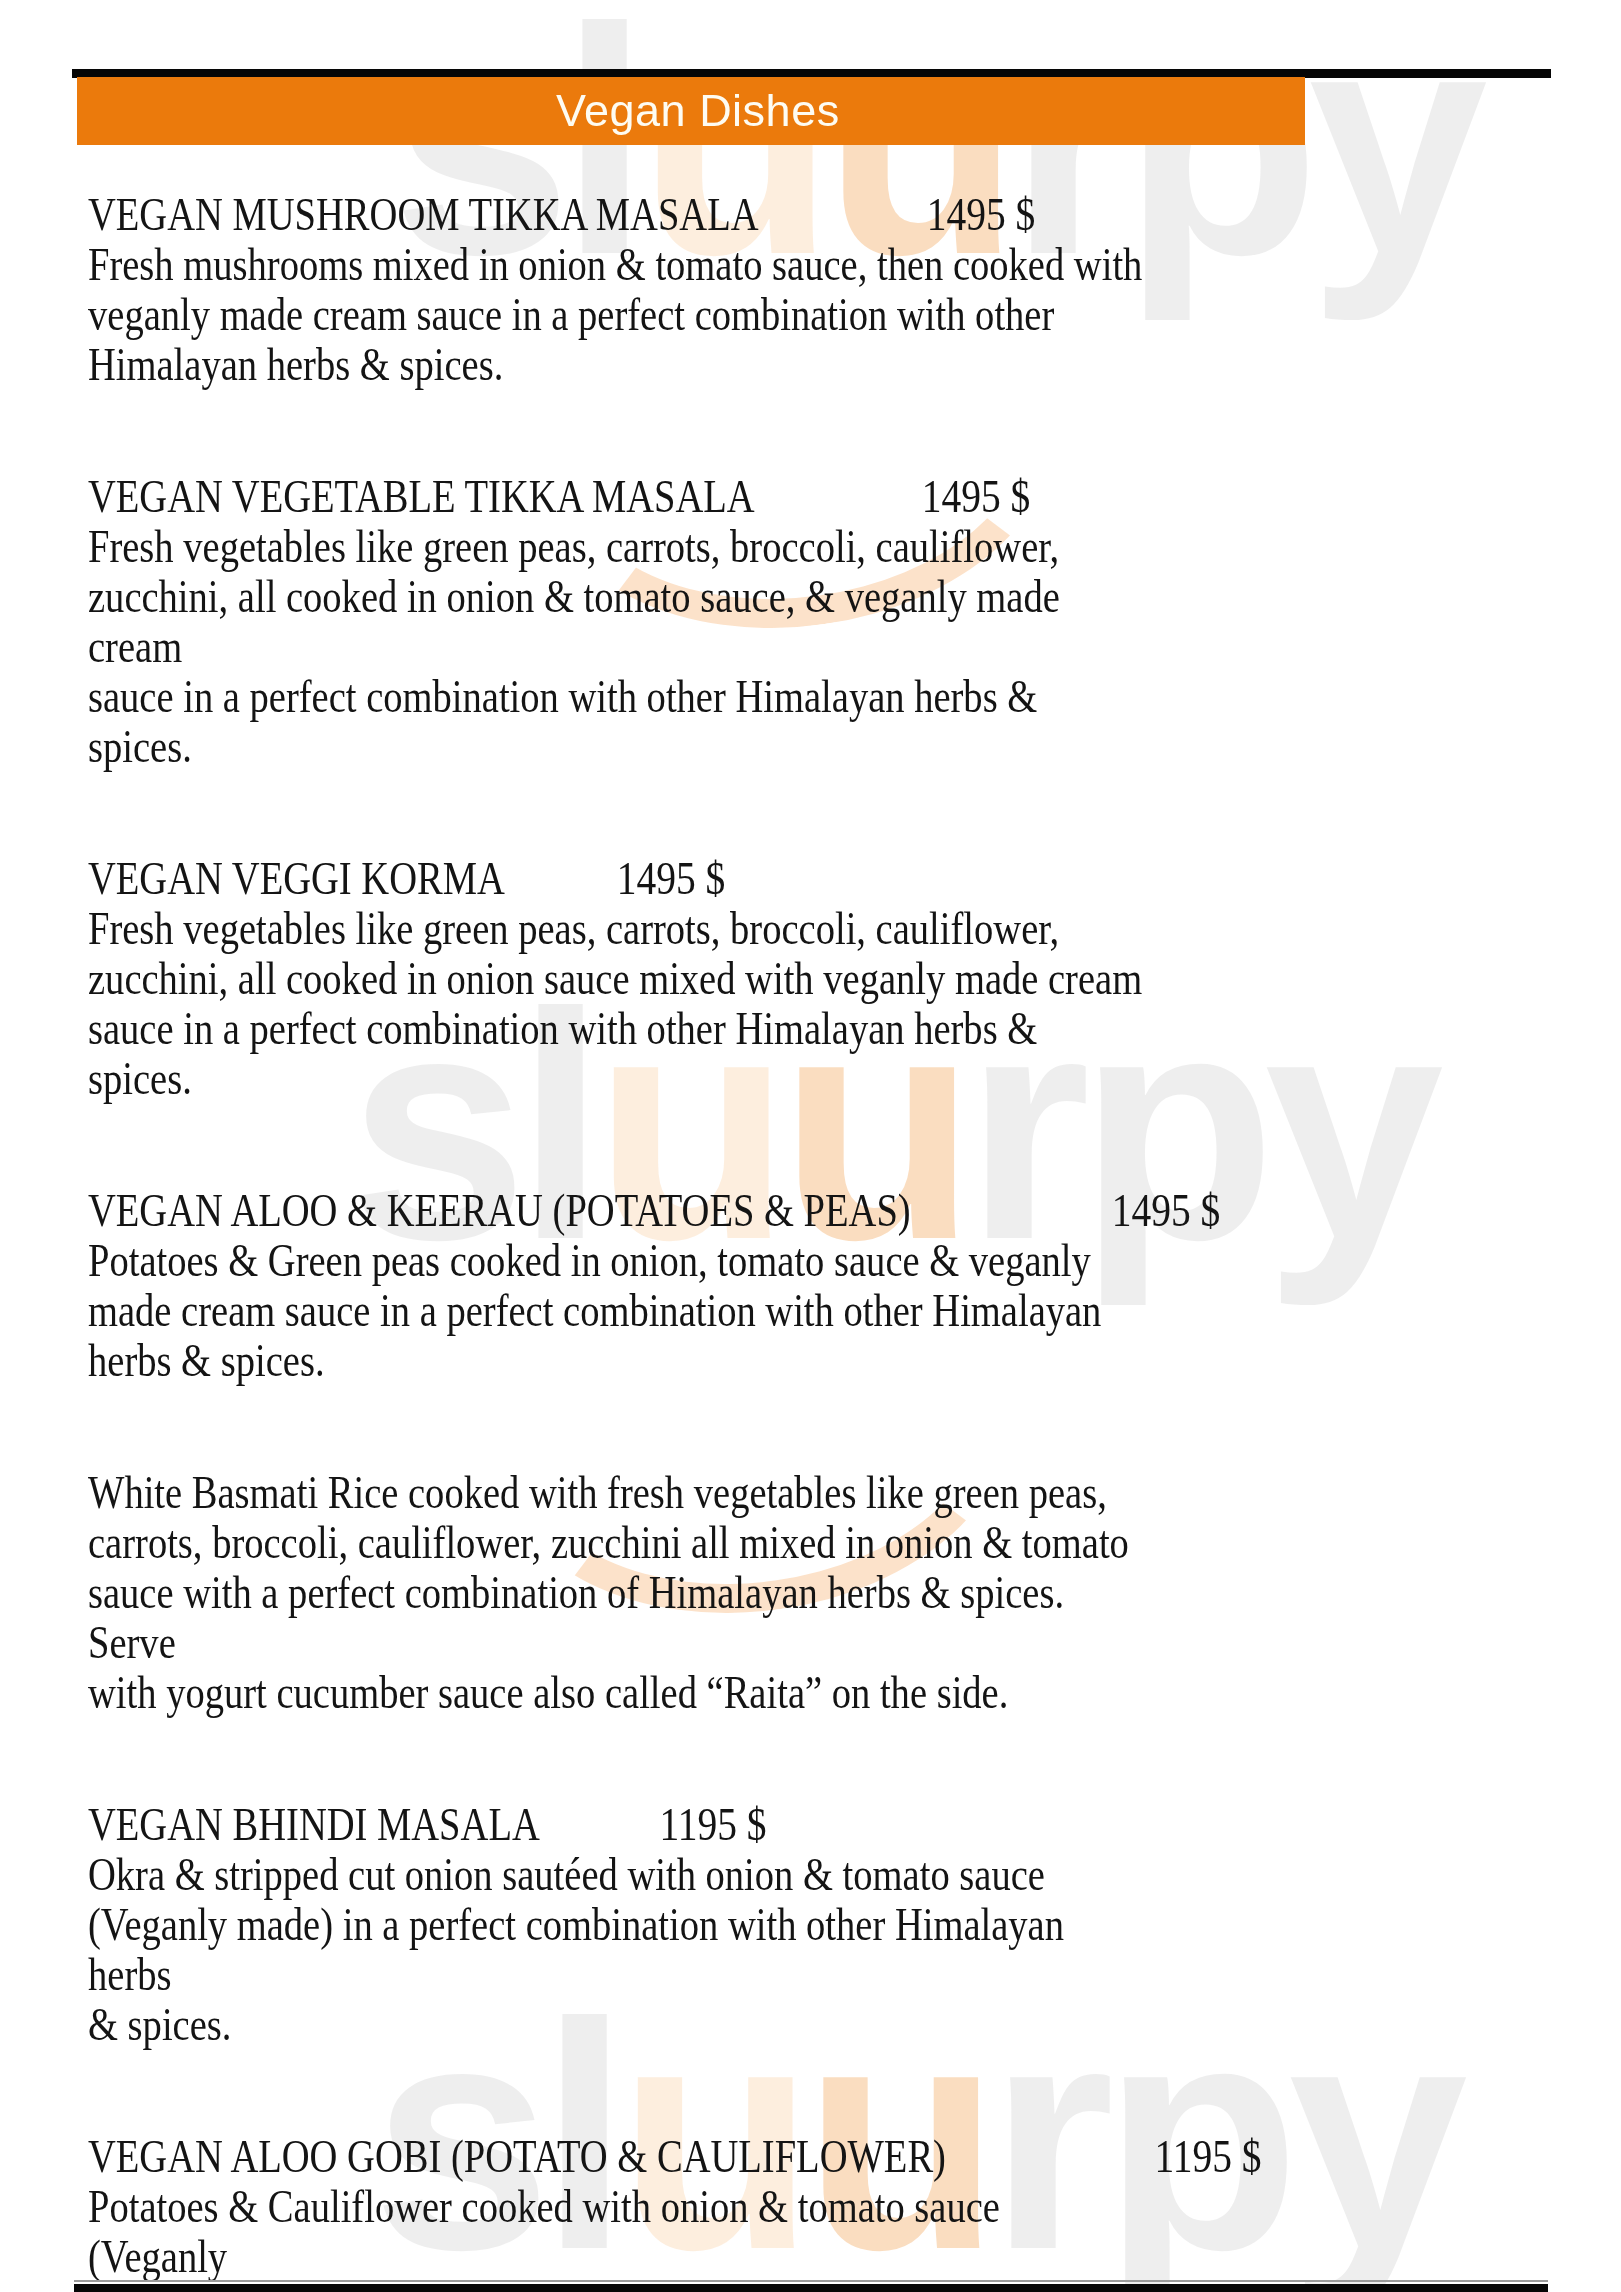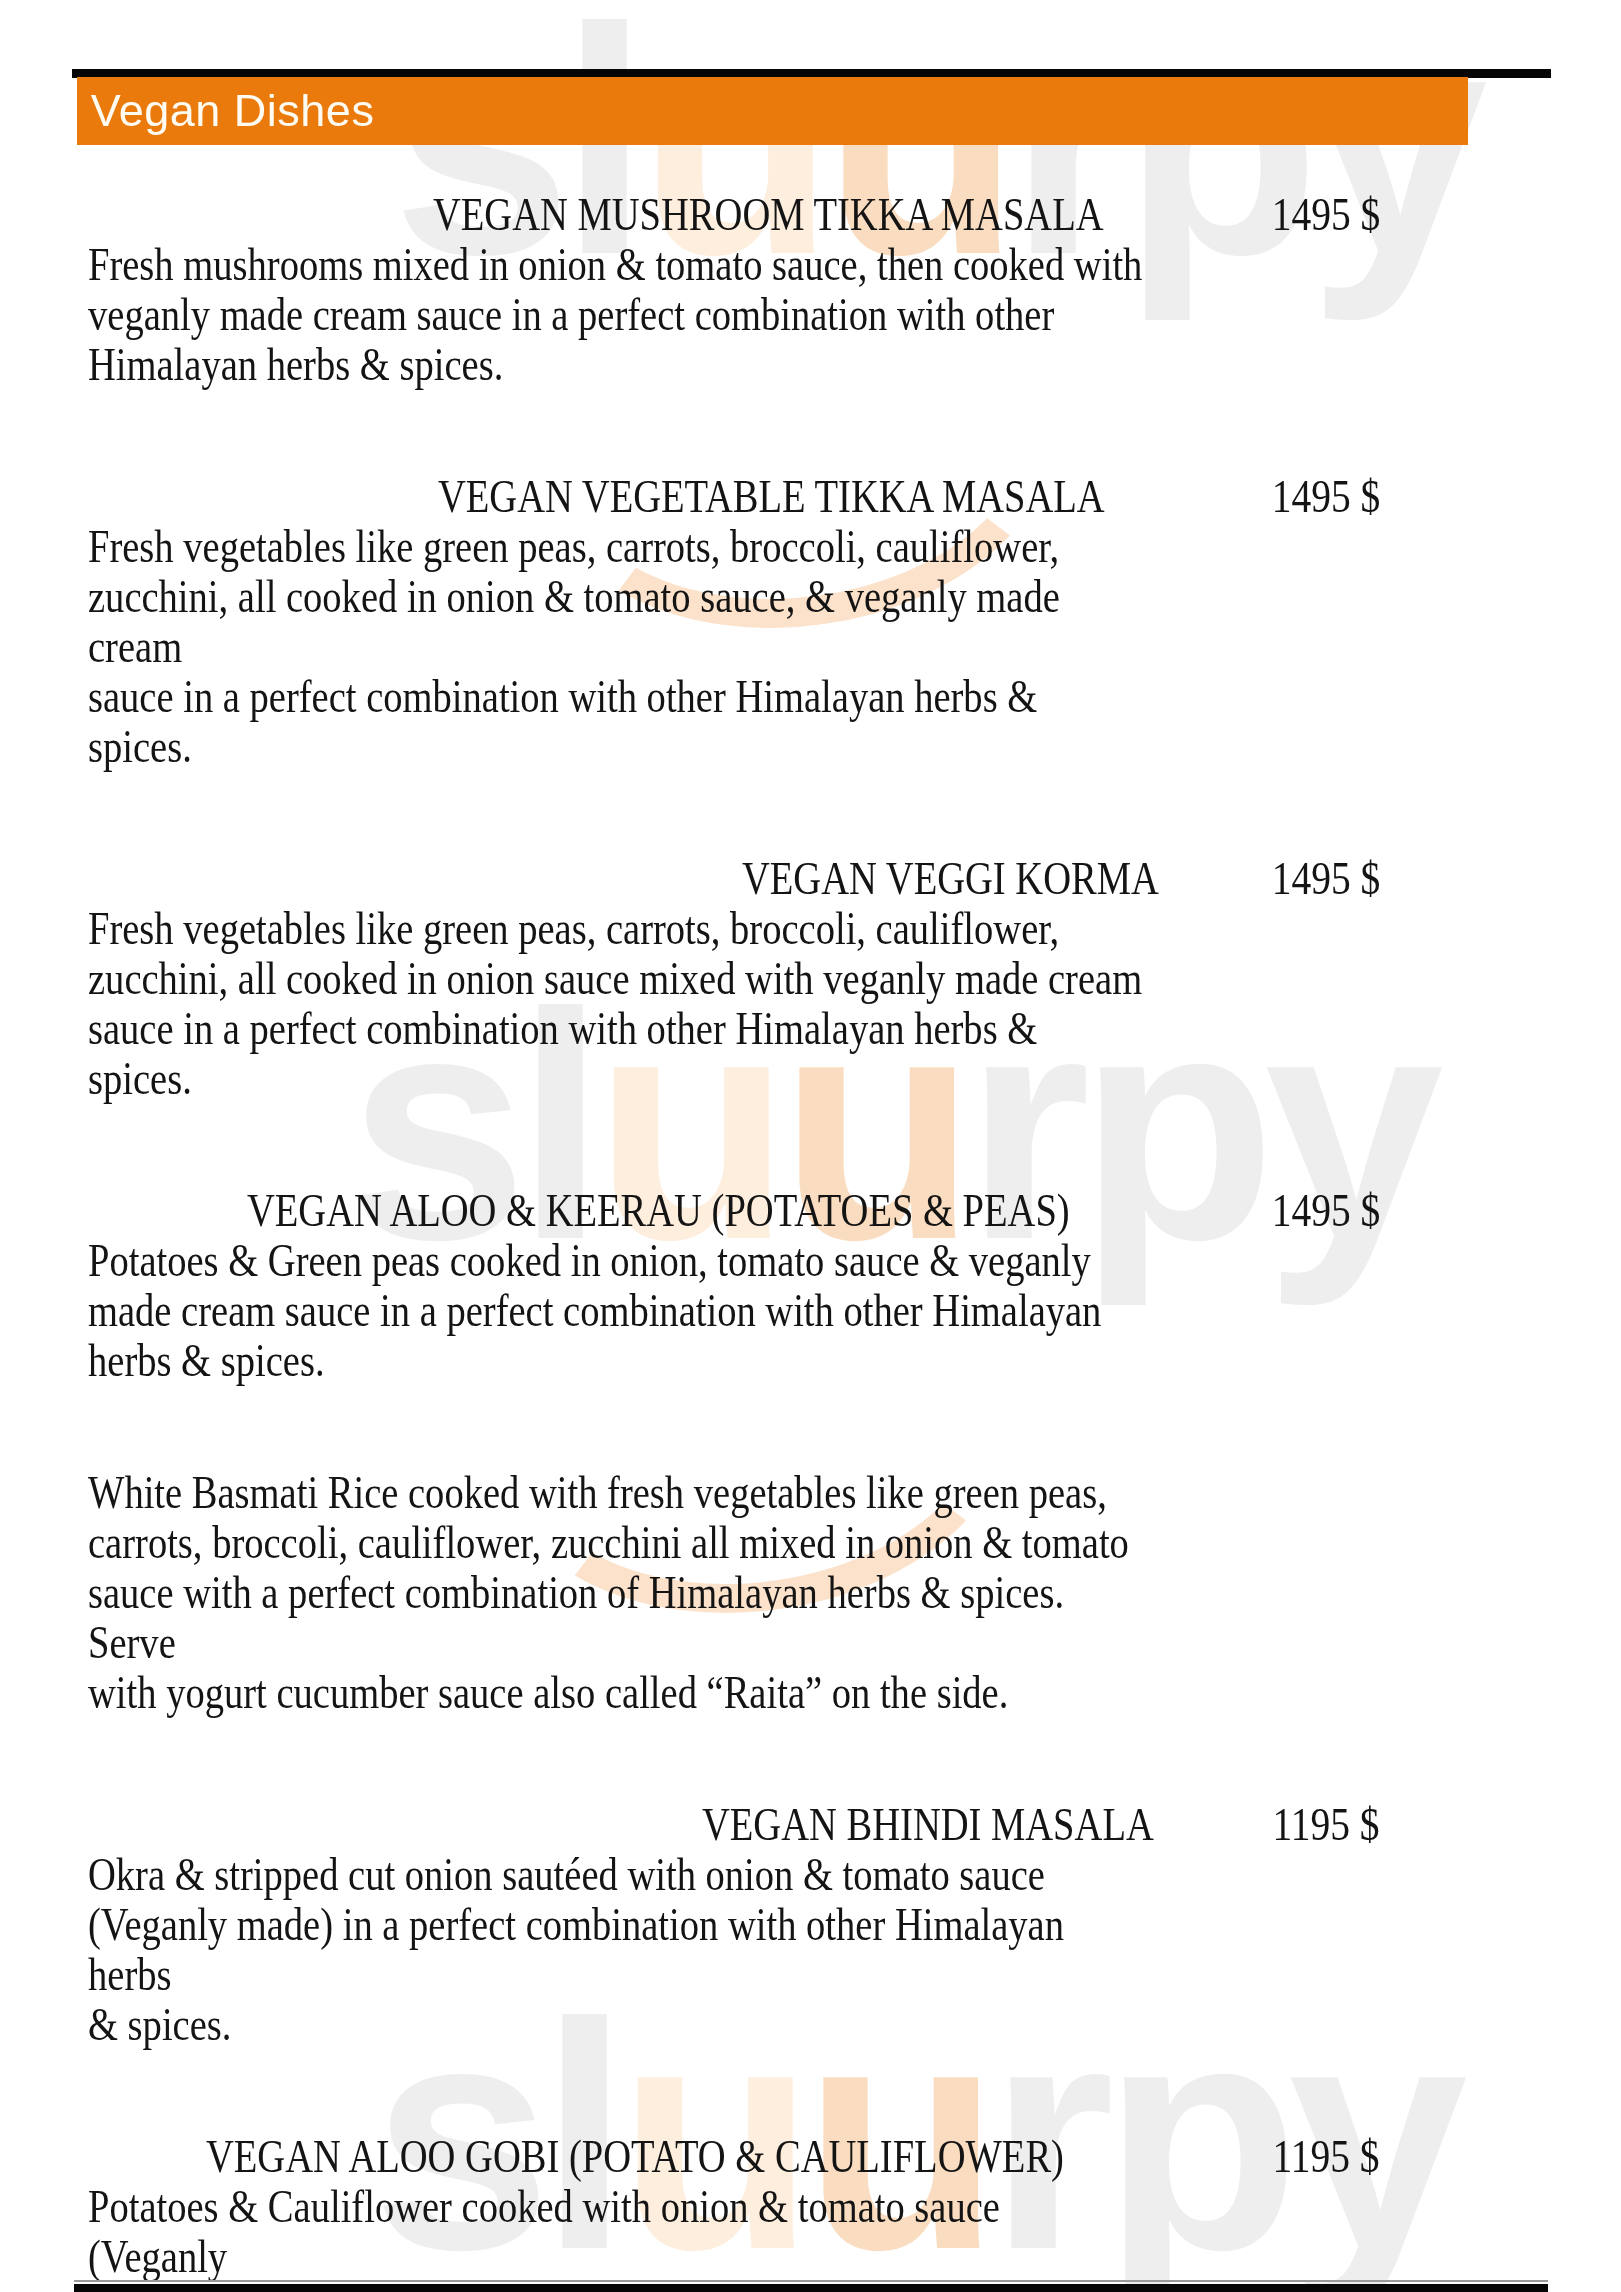--- a/index.html
+++ b/index.html
@@ -41,22 +41,22 @@
   }
 
   
   .top-bar {
     position:absolute; z-index:2;
     left:72px; top:69px; width:1479px; height:8.8px;
     background:#060606;
   }
   .header-bar {
     position:absolute; z-index:2;
-    left:77px; top:77px; width:1391px; height:68px;
-    display:flex; align-items:center;
+    left:77px; top:77px; width:1228px; height:68px;
+    display:flex; align-items:center;justify-content:center;
   }
   .header-title {
     font-family:"Liberation Sans", sans-serif;
     font-size:45px;
     color:#FEFCF2;
     padding-left:13.7px;
     letter-spacing:0.5px;
   }
   .bottom-line {
     position:absolute; z-index:2;
@@ -71,21 +71,21 @@
 
   
   .content {
     position:absolute; z-index:1;
     left:88px; top:189px;
     width:1292px;
   }
   .item { margin-bottom:82px; }
   .item-row {
     display:flex;
-    justify-content:flex-end;
+    justify-content:flex-start;
     align-items:flex-start;
     height:50px;
     line-height:50px;
   }
   .dish-name {
     font-size:47px;
     white-space:nowrap;
     transform:scaleX(0.82);
     transform-origin:left top;
   }

